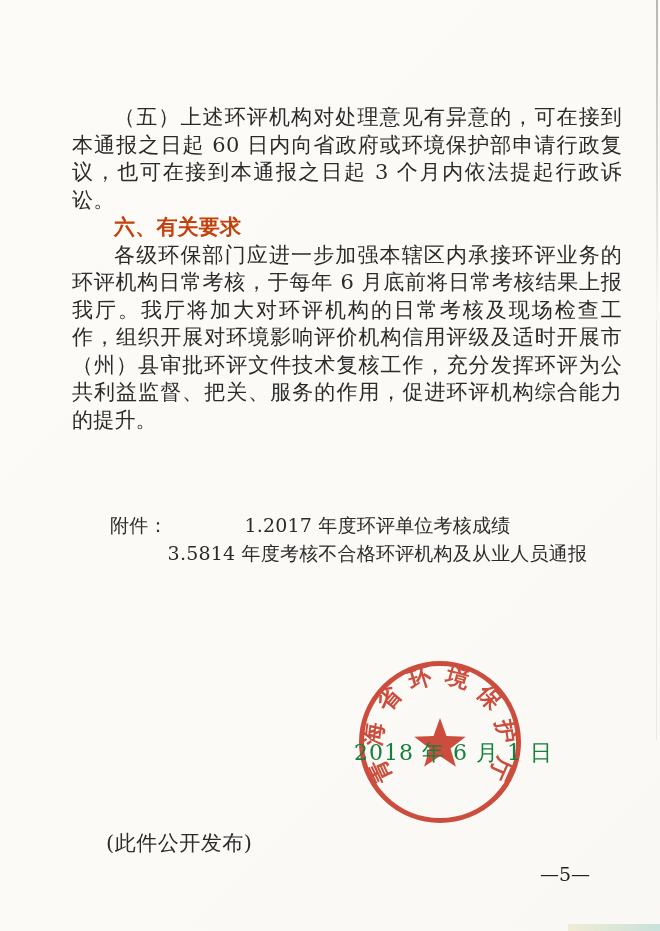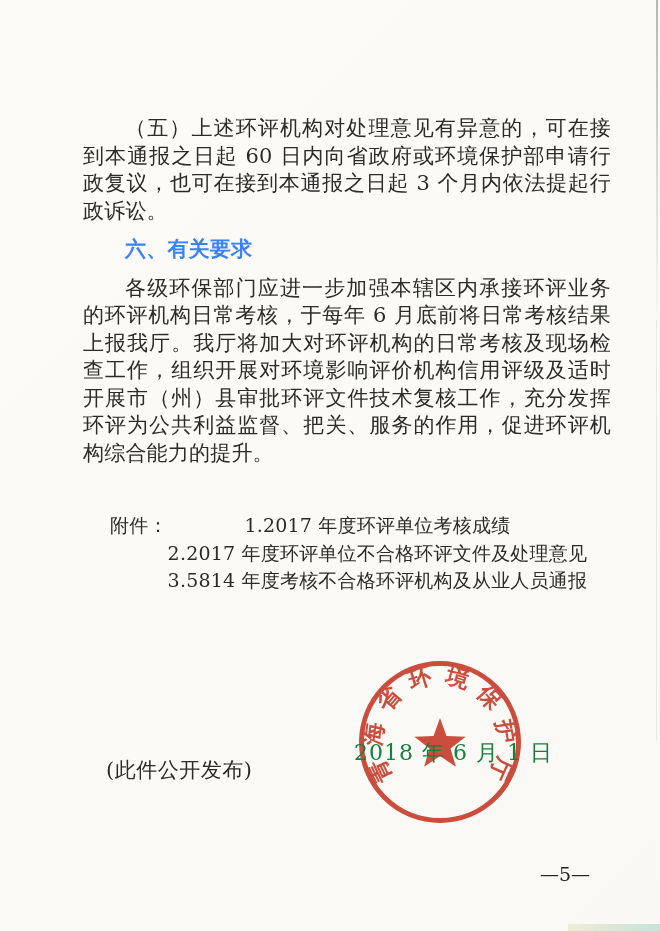--- a/index.html
+++ b/index.html
@@ -13,26 +13,26 @@
   }
   .page { position: absolute; inset: 0; }
 
   .main-text {
     position: absolute;
     left: 72px; top: 104px; width: 550px;
     font-size: 21px; line-height: 27.5px;
     text-align: justify;
     letter-spacing: 0.2px;
   }
-  .main-text p { margin: 11px; text-indent: 2em; }
+  .main-text p { margin: 0; text-indent: 2em; }
   .main-text p.heading {
     font-family: "DejaVu Sans", "Liberation Sans", sans-serif;
     font-weight: 700;
     text-align: left;
-    color: #3b82f6;
+    color: #c2410c;
   }
 
   .attachments {
     position: absolute;
     left: 110px; top: 512px;
     display: flex;
     font-size: 19px; line-height: 27.5px;
     letter-spacing: 0.2px;
   }
   .attachments .label { white-space: nowrap; }
@@ -47,21 +47,21 @@
   }
   .issue-date {
     position: absolute; left: 354px; top: 738px;
     font-size: 22px; letter-spacing: 1px;
     color: #15803d;
     z-index: 3;
     white-space: nowrap;
   }
 
   .public-note {
-    position: absolute; left: 106px; top: 756px;
+    position: absolute; left: 106px; top: 829px;
     font-size: 21px; letter-spacing: 0.5px;
   }
 
   .page-number {
     position: absolute; left: 540px; top: 863px;
     font-size: 19px; color: #222;
   }
 
   
   .scan-edge-right {
@@ -91,21 +91,20 @@
   <div class="main-text">
     <p>（五）上述环评机构对处理意见有异意的，可在接到本通报之日起 60 日内向省政府或环境保护部申请行政复议，也可在接到本通报之日起 3 个月内依法提起行政诉讼。</p>
     <p class="heading">六、有关要求</p>
     <p>各级环保部门应进一步加强本辖区内承接环评业务的环评机构日常考核，于每年 6 月底前将日常考核结果上报我厅。我厅将加大对环评机构的日常考核及现场检查工作，组织开展对环境影响评价机构信用评级及适时开展市（州）县审批环评文件技术复核工作，充分发挥环评为公共利益监督、把关、服务的作用，促进环评机构综合能力的提升。</p>
   </div>
 
   <div class="attachments">
     <span class="label">附件：</span>
     <span class="items">
       <span>1.2017 年度环评单位考核成绩</span>
-      <span>2.2017 年度环评单位不合格环评文件及处理意见</span>
       <span>3.5814 年度考核不合格环评机构及从业人员通报</span>
     </span>
   </div>
 
   <svg class="seal-wrap" viewBox="0 0 170 170" aria-hidden="true">
     <defs>
       <path id="sealArc" d="M 39.8,122.9 A 59,59 0 1 1 130.2,122.9" fill="none"></path>
     </defs>
     <circle cx="85" cy="85" r="78.5" fill="none" stroke-width="5" stroke="#c73b2a"></circle>
     <text font-size="23" font-weight="600" letter-spacing="1" font-family="DejaVu Serif, Liberation Serif, serif" fill="#c73b2a">

